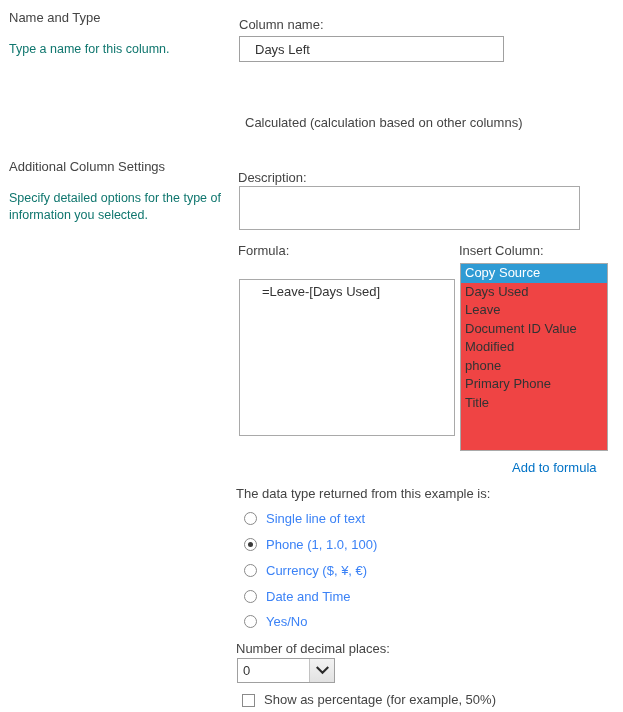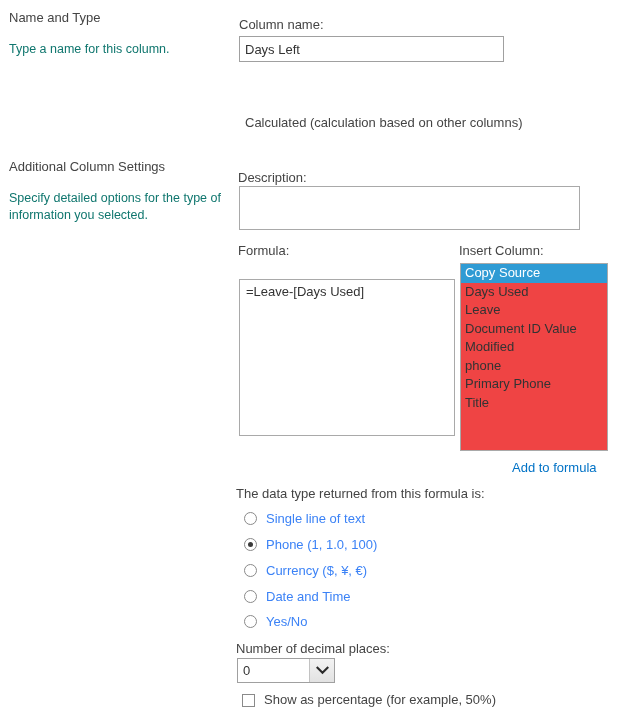--- a/index.html
+++ b/index.html
@@ -49,32 +49,32 @@
   }
 
   input.txt {
     position: absolute;
     box-sizing: border-box;
     border: 1px solid #a0a0a0;
     background: #ffffff;
     font-family: "Liberation Sans", sans-serif;
     font-size: 13px;
     color: #333333;
-    padding: 2px 5px;
+    padding: 2px 15px;
     outline: none;
   }
   textarea.ta {
     position: absolute;
     box-sizing: border-box;
     border: 1px solid #a9a9a9;
     background: #ffffff;
     font-family: "Liberation Sans", sans-serif;
     font-size: 13px;
     color: #333333;
-    padding: 4px 6px;
+    padding: 4px 22px;
     resize: none;
     outline: none;
     overflow: hidden;
     line-height: 16px;
   }
 
   
   .listbox {
     position: absolute;
     box-sizing: border-box;
@@ -225,21 +225,21 @@
     <li>Leave</li>
     <li>Document ID Value</li>
     <li>Modified</li>
     <li>phone</li>
     <li>Primary Phone</li>
     <li>Title</li>
   </ul>
 
   <a class="link" href="#" style="left:512px; top:460px;">Add to formula</a>
 
-  <div class="form-label" style="left:236px; top:486px;">The data type returned from this formula is:</div>
+  <div class="form-label" style="left:236px; top:486px;">The data type returned from this example is:</div>
 
   <div class="radio-row" style="left:244px; top:509px;">
     <span class="radio"></span>
     <span class="radio-label">Single line of text</span>
   </div>
 
   <div class="radio-row" style="left:244px; top:535px;">
     <span class="radio checked"></span>
     <span class="radio-label">Phone (1, 1.0, 100)</span>
   </div>

